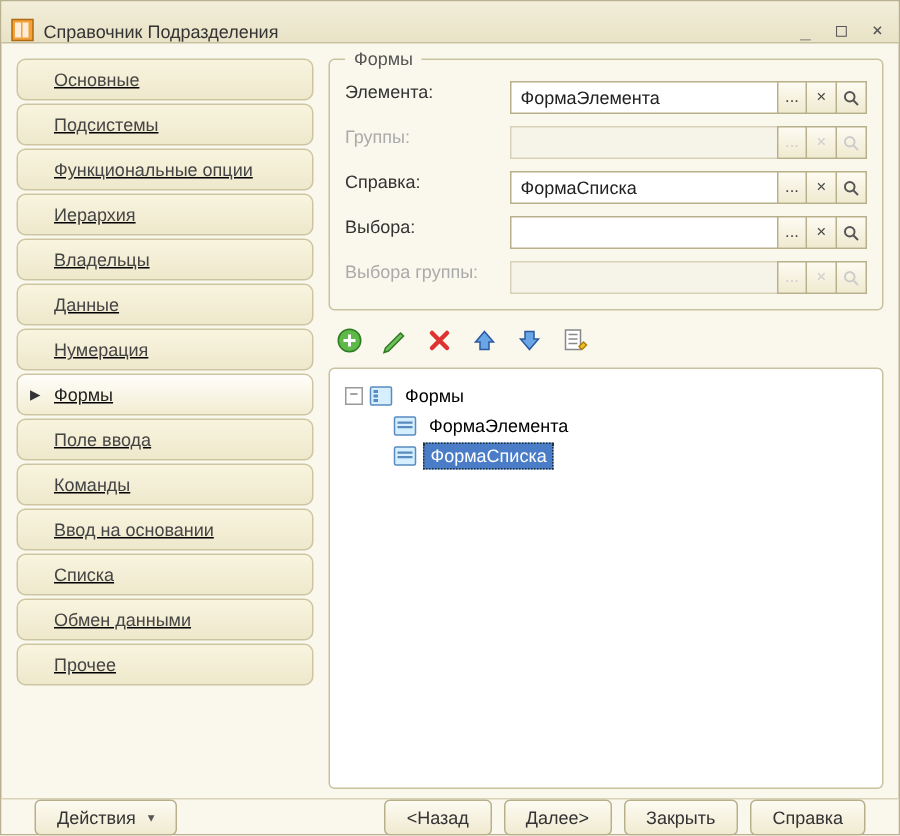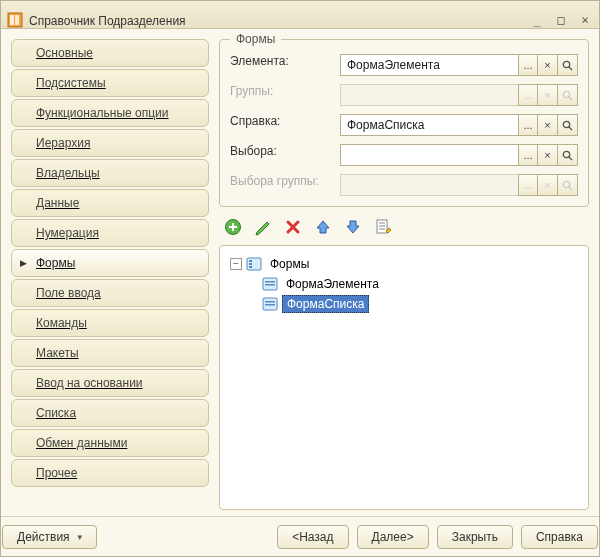--- a/index.html
+++ b/index.html
@@ -177,25 +177,25 @@
     width: 16px; height: 16px;
     display: flex; align-items: center; justify-content: center;
   }
   .tree-label { padding: 1px 4px; }
   .tree-label.selected {
     background: #4a7cc8;
     color: #fff;
     border: 1px dotted #233;
   }
   .footer {
-    height: 40px;
+    height: 24px;
     border-top: 1px solid #d8d2b6;
     display: flex;
     align-items: center;
-    padding: 0 1px;
+    padding: 0 22px;
     gap: 8px;
     background: #faf8ec;
   }
   .foot-spacer { flex: 1; }
   .btn {
     height: 24px;
     padding: 0 14px;
     background: linear-gradient(#fdfbf2,#f0ead0);
     border: 1px solid #b8b08a;
     border-radius: 4px;
@@ -257,23 +257,20 @@
       <div class="side-item active">
           <span>Формы</span>
         </div>
       <div class="side-item">
           <span>Поле ввода</span>
         </div>
       <div class="side-item">
           <span>Команды</span>
         </div>
       <div class="side-item">
-          <span>Макеты</span>
-        </div>
-      <div class="side-item">
           <span>Ввод на основании</span>
         </div>
       <div class="side-item">
           <span>Списка</span>
         </div>
       <div class="side-item">
           <span>Обмен данными</span>
         </div>
       <div class="side-item">
           <span>Прочее</span>

